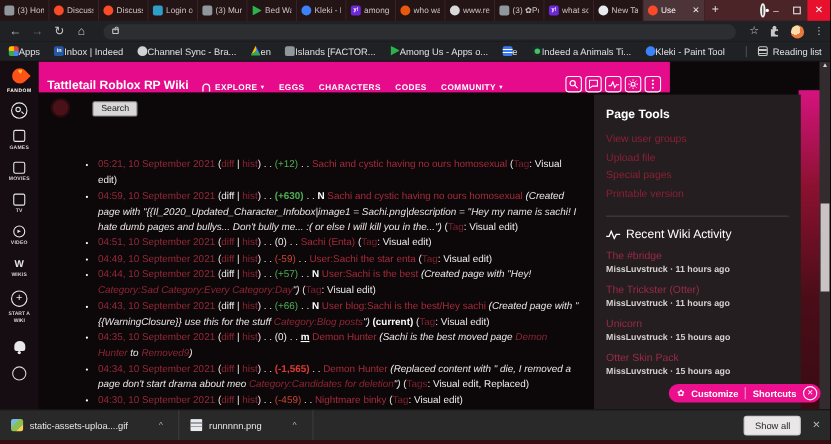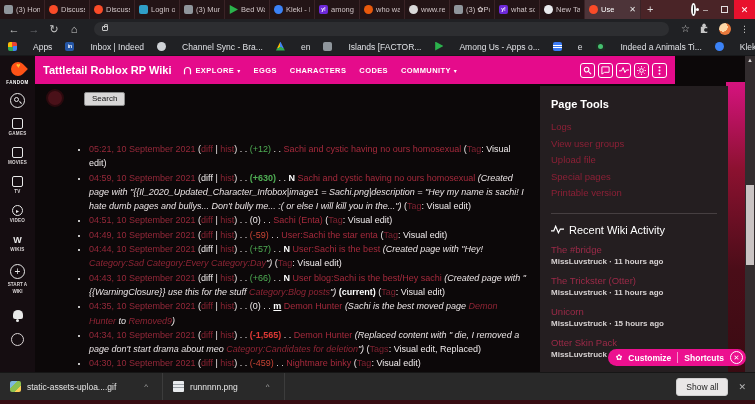--- a/index.html
+++ b/index.html
@@ -43,21 +43,21 @@
   .url{font-size:8.5px;white-space:nowrap;overflow:hidden}
   .url .host{color:#e8eaed;font-weight:bold}
   .url .path{color:#9aa0a6}
   .tb-right{display:flex;align-items:center;gap:9px}
   .star{color:#c7c7c7;font-size:10px}
   .avatar-chip{width:12px;height:12px;border-radius:50%;background:radial-gradient(circle at 35% 35%,#ffd9a8 0 40%,#e8793c 41% 100%)}
   .kebab{color:#c7c7c7;font-size:9px;letter-spacing:0}
 
   
   .bookmarks{position:absolute;left:0;top:38px;width:755px;height:18px;background:#202124;display:flex;align-items:center;padding:0 8px;gap:13px;border-bottom:1px solid #17181a}
-  .bm{display:flex;align-items:flex-start;gap:16px;color:#dfe1e5;font-size:8.5px;white-space:nowrap}
+  .bm{display:flex;align-items:flex-start;gap:0;color:#dfe1e5;font-size:8.5px;white-space:nowrap}
   .bmicon{width:9px;height:9px;flex:none;display:inline-block;font-size:5px;line-height:9px;text-align:center;color:#fff}
   .ic-apps-grid-icon{background:conic-gradient(#ea4335 0 25%,#4285f4 0 50%,#34a853 0 75%,#fbbc05 0);border-radius:2px}
   .ic-indeed-icon{background:#2557a7;border-radius:2px}
   .ic-indeed-icon::after{content:"in";font-size:5px;font-weight:bold}
   .ic-globe-icon{background:#cfd2d6;border-radius:50%}
   .ic-drive-icon{background:conic-gradient(#4285f4 0 33%,#34a853 0 66%,#fbbc05 0);clip-path:polygon(50% 0,100% 100%,0 100%)}
   .ic-docs-icon{background:linear-gradient(#3a7af3 0 30%,#fff 30% 40%,#3a7af3 40% 55%,#fff 55% 65%,#3a7af3 65%);border-radius:2px}
   .ic-dark-app-icon{background:#1c2b22;border-radius:2px;position:relative}
   .ic-dark-app-icon::after{content:"";position:absolute;left:2px;top:2px;width:5px;height:5px;border-radius:50%;background:#45c06f}
   .reading-list{margin-left:auto;display:flex;align-items:center;gap:5px;color:#dfe1e5;font-size:8.5px;border-left:1px solid #4a4b4e;padding-left:10px}
@@ -82,21 +82,21 @@
   .ric-wikis-icon{border:none;font-size:9px}
   .rail-label{font-size:4.6px;color:#d9d4d5;font-weight:bold;letter-spacing:.2px}
   .start-wiki{margin-top:12px;display:flex;flex-direction:column;align-items:center;gap:3px}
   .plus-circle{width:15px;height:15px;border:1.5px solid #e9e9e9;border-radius:50%;color:#e9e9e9;font-size:10px;line-height:13px;text-align:center}
   .start-label{font-size:4.6px;color:#d9d4d5;font-weight:bold;text-align:center;width:28px;line-height:1.5}
   .bell{width:10px;height:9px;margin-top:14px;background:#e8e8e8;border-radius:50% 50% 2px 2px;position:relative}
   .bell::after{content:"";position:absolute;left:3px;bottom:-3px;width:3px;height:3px;border-radius:50%;background:#e8e8e8}
   .acct-circle{width:13px;height:13px;margin-top:14px;border:1.5px solid #d9d4d5;border-radius:50%}
 
   
-  .wikiheader{position:absolute;left:35px;top:0;width:640px;height:28px;background:#e50b8b;display:flex;align-items:center;padding:0 8px;z-index:4}
+  .wikiheader{position:absolute;left:35px;top:0;width:574px;height:28px;background:#e50b8b;display:flex;align-items:flex-end;padding:0 8px;z-index:4}
   .wikititle{font-size:11px;font-weight:800;color:#fff;margin-right:12px;white-space:nowrap}
   #wikinav{display:flex;align-items:center;gap:13px}
   .navitem{display:flex;align-items:center;gap:3px;font-size:7.5px;font-weight:800;color:#fff;letter-spacing:.4px;white-space:nowrap}
   .caret{font-size:6px}
   .hdr-icons{margin-left:auto;display:flex;gap:3px}
   .hbox{width:15px;height:15px;border:1.2px solid #fff;border-radius:3px;display:flex;align-items:center;justify-content:center}
   .hbox svg{display:block}
 
   
   .user-dot{position:absolute;left:46px;top:33px;width:18px;height:18px;border-radius:50%;background:#4a1119;border:2px solid #2a0a0e;z-index:6}
@@ -410,21 +410,20 @@
         <li><span class="k-time">04:44, 10 September 2021</span><span class="k-plain"> (diff | </span><span class="k-dlink">hist</span><span class="k-plain">) . . </span><span class="k-pos">(+57)</span><span class="k-plain"> . . </span><span class="k-flag">N</span><span class="k-plain"> </span><span class="k-link">User:Sachi is the best</span><span class="k-com">  (Created page with "Hey! </span><span class="k-ccat">Category:Sad Category:Every Category:Day</span><span class="k-com">")</span><span class="k-plain"> (</span><span class="k-tag">Tag</span><span class="k-plain">: Visual edit)</span></li>
         <li><span class="k-time">04:43, 10 September 2021</span><span class="k-plain"> (diff | </span><span class="k-dlink">hist</span><span class="k-plain">) . . </span><span class="k-pos">(+66)</span><span class="k-plain"> . . </span><span class="k-flag">N</span><span class="k-plain"> </span><span class="k-link">User blog:Sachi is the best/Hey sachi</span><span class="k-com">  (Created page with " {{WarningClosure}} use this for the stuff </span><span class="k-ccat">Category:Blog posts</span><span class="k-com">")</span><span class="k-cur"> (current)</span><span class="k-plain"> (</span><span class="k-tag">Tag</span><span class="k-plain">: Visual edit)</span></li>
         <li><span class="k-time">04:35, 10 September 2021</span><span class="k-plain"> (</span><span class="k-dlink">diff</span><span class="k-plain"> | </span><span class="k-dlink">hist</span><span class="k-plain">) . . (0) . . </span><span class="k-mflag">m</span><span class="k-plain"> </span><span class="k-link">Demon Hunter</span><span class="k-com">  (Sachi is the best moved page </span><span class="k-clink">Demon Hunter</span><span class="k-com"> to </span><span class="k-clink">Removed9</span><span class="k-com">)</span></li>
         <li><span class="k-time">04:34, 10 September 2021</span><span class="k-plain"> (</span><span class="k-dlink">diff</span><span class="k-plain"> | </span><span class="k-dlink">hist</span><span class="k-plain">) . . </span><span class="k-negb">(-1,565)</span><span class="k-plain"> . . </span><span class="k-link">Demon Hunter</span><span class="k-com">  (Replaced content with " die, I removed a page don't start drama about meo </span><span class="k-ccat">Category:Candidates for deletion</span><span class="k-com">")</span><span class="k-plain"> (</span><span class="k-tag">Tags</span><span class="k-plain">: Visual edit, Replaced)</span></li>
         <li><span class="k-time">04:30, 10 September 2021</span><span class="k-plain"> (</span><span class="k-dlink">diff</span><span class="k-plain"> | </span><span class="k-dlink">hist</span><span class="k-plain">) . . </span><span class="k-neg">(-459)</span><span class="k-plain"> . . </span><span class="k-link">Nightmare binky</span><span class="k-plain">  (</span><span class="k-tag">Tag</span><span class="k-plain">: Visual edit)</span></li>
       </ul>
 
     <div class="panel">
       <h3>Page Tools</h3>
       <div id="ptools">
-          <a class="ptool">Logs</a>
           <a class="ptool">View user groups</a>
           <a class="ptool">Upload file</a>
           <a class="ptool">Special pages</a>
           <a class="ptool">Printable version</a>
         </div>
       <hr>
       <div class="act-head">
         <svg width="13" height="9" viewBox="0 0 14 9">
             <polyline points="0,6 3,6 5,1 8,8 10,4 14,4" fill="none" stroke="#fff" stroke-width="1.3"></polyline>
           </svg>

